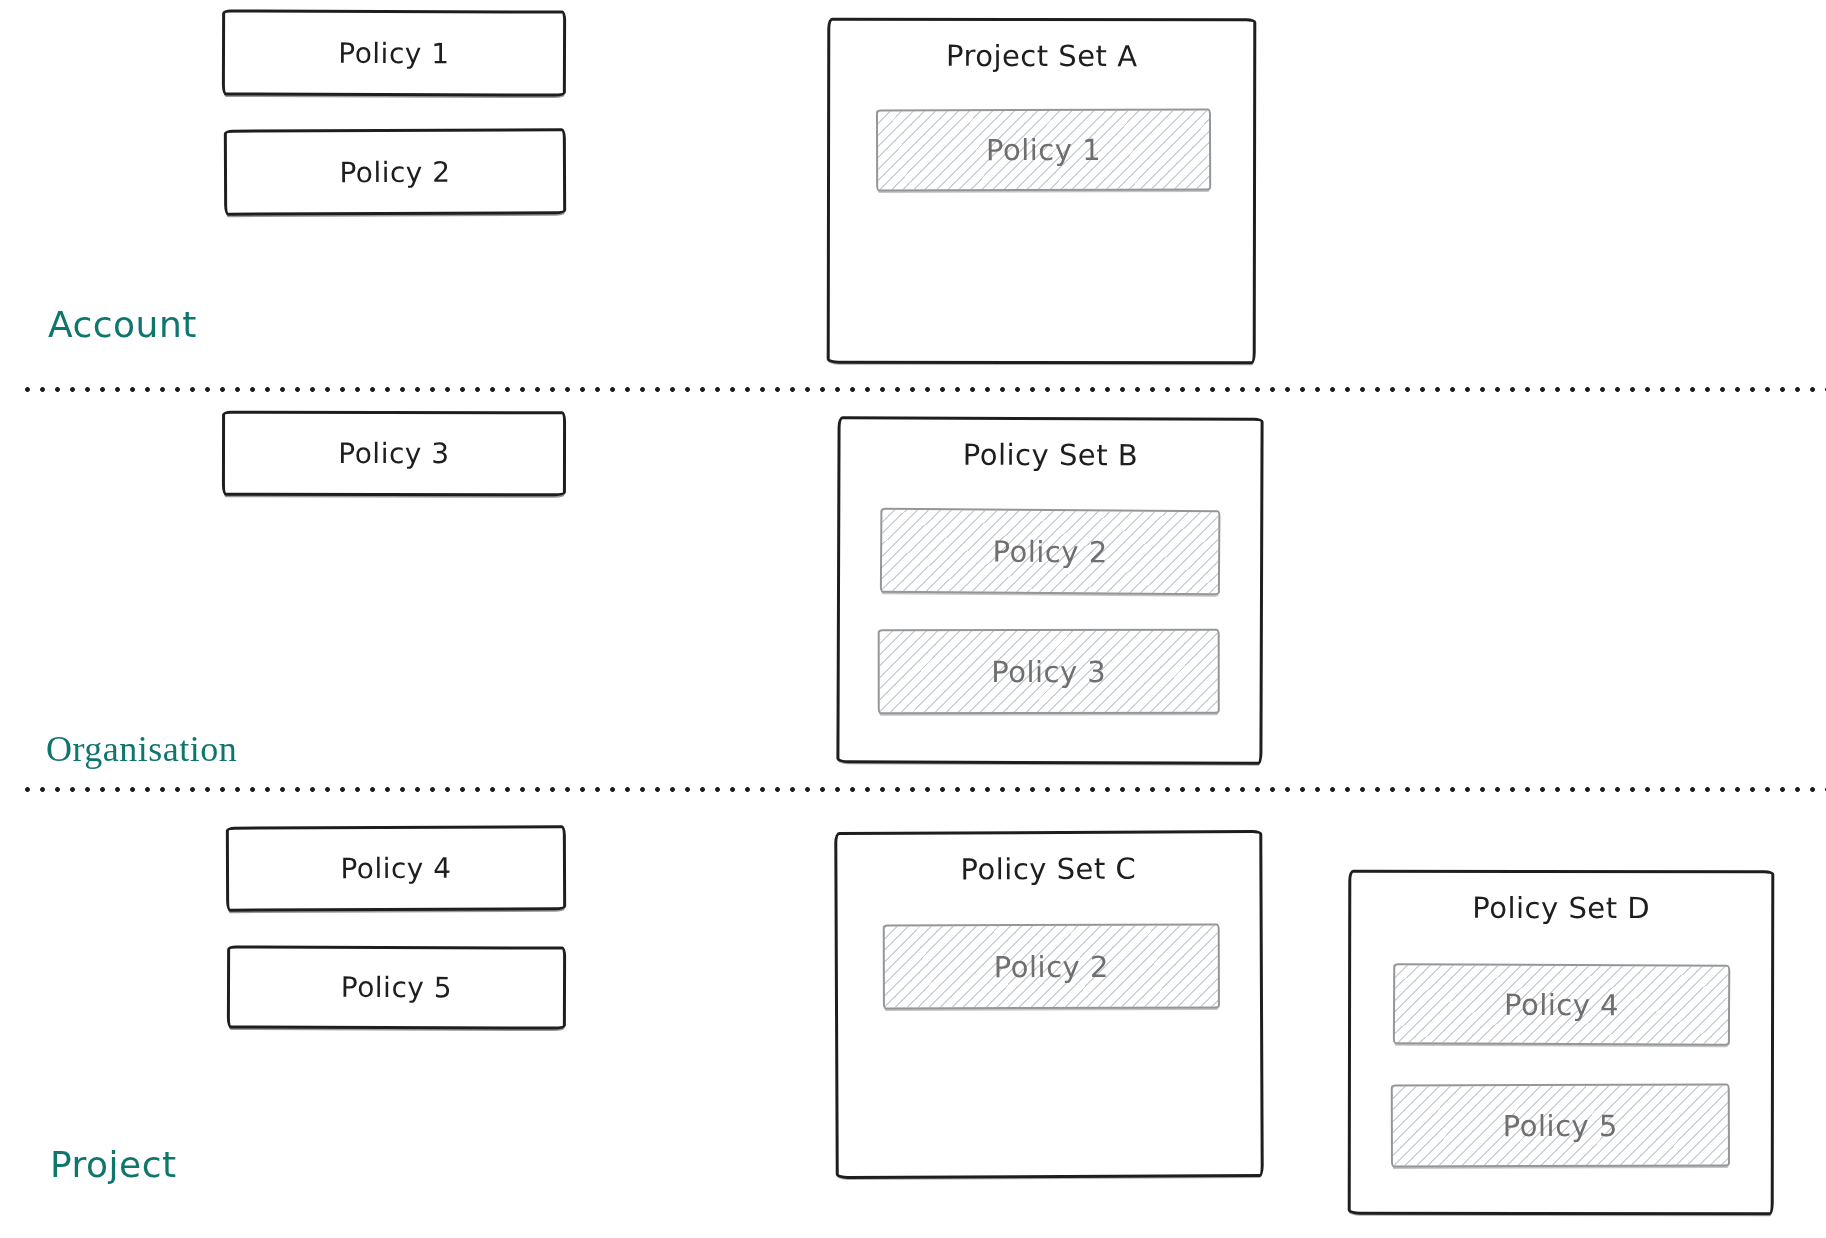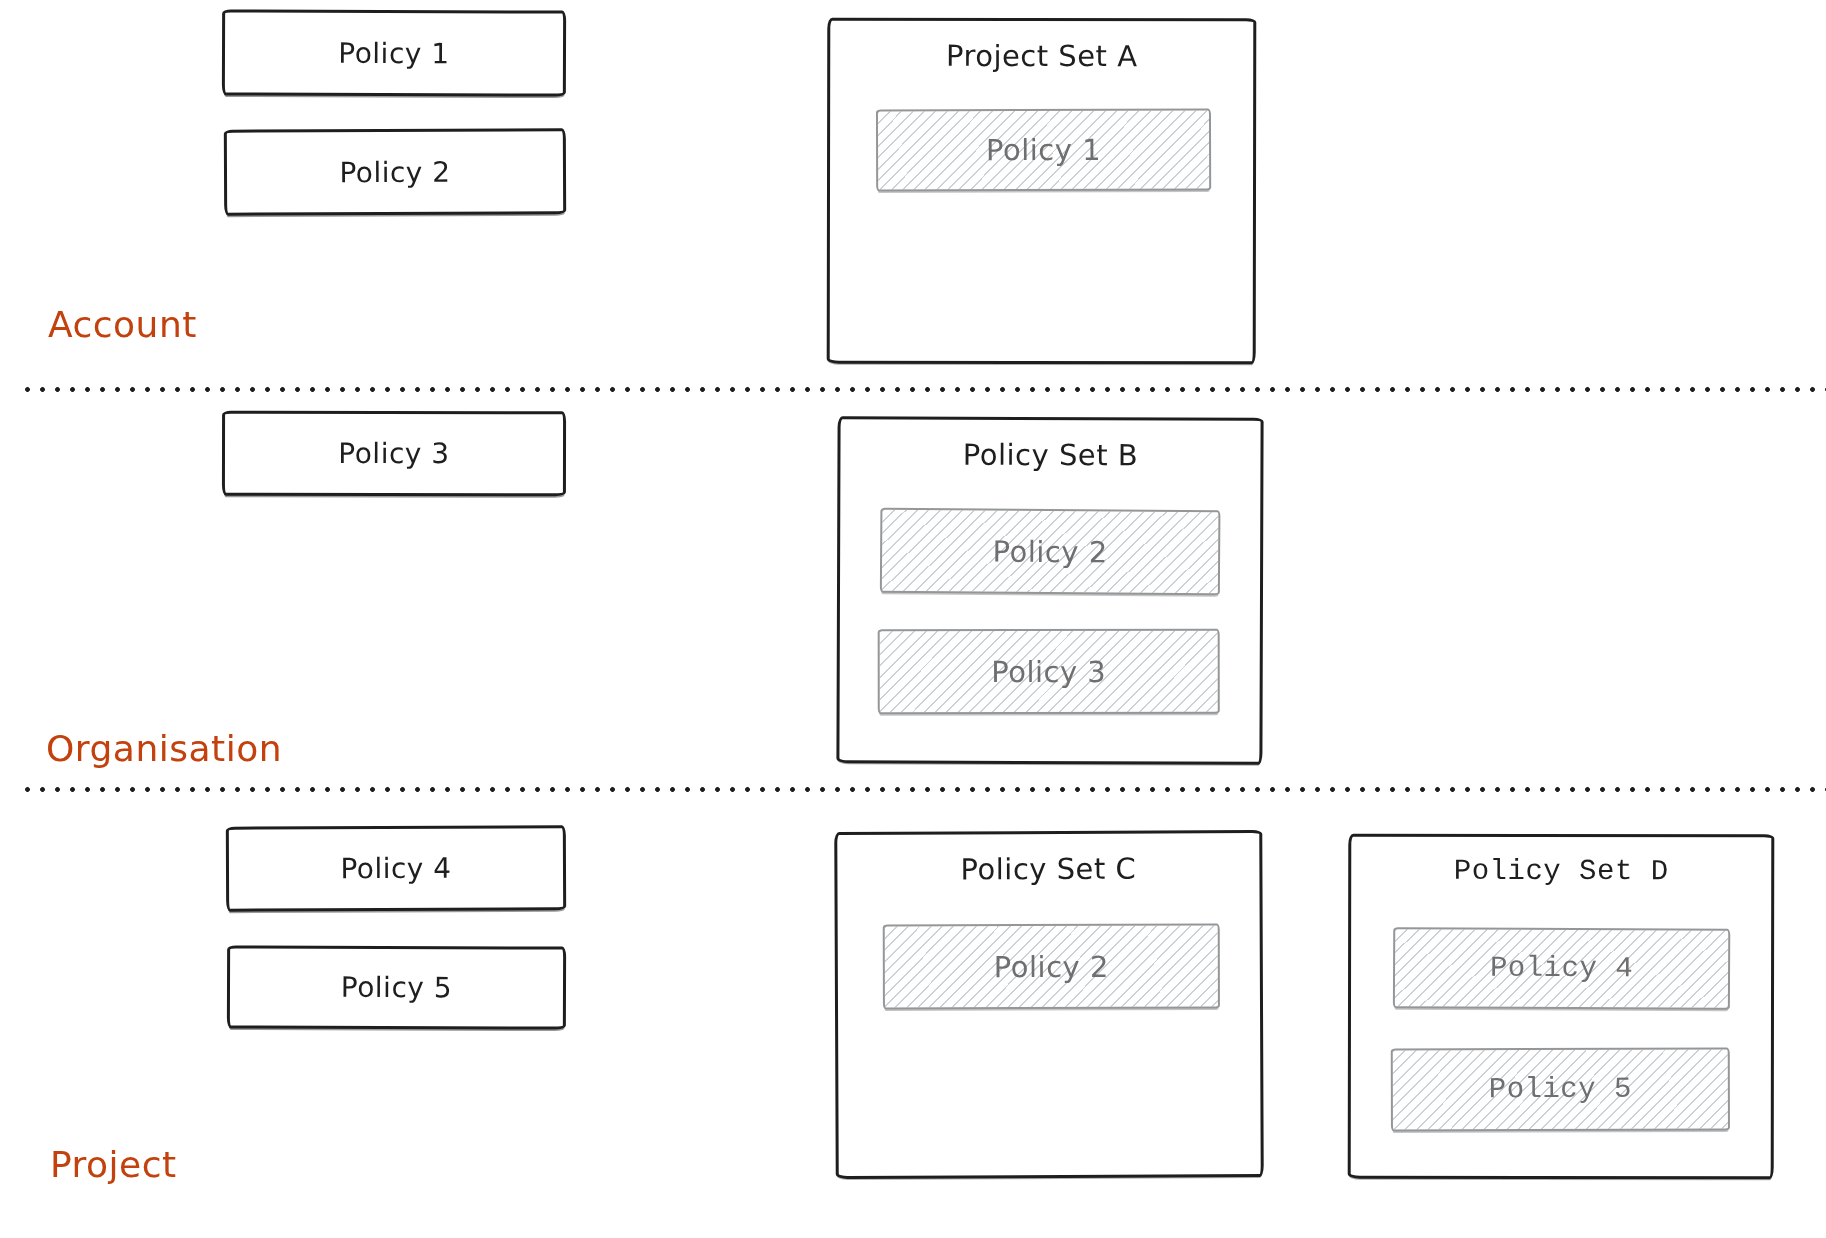--- a/index.html
+++ b/index.html
@@ -6,21 +6,21 @@
   .canvas {
     position:relative; width:1826px; height:1238px;
     background:#ffffff; overflow:hidden;
     font-family:"DejaVu Sans", sans-serif;
     color:#1e1e1e;
   }
 
   
   .tier-label {
     position:absolute; font-size:36px; letter-spacing:0.5px;
-    color:#c2410c; white-space:nowrap;
+    color:#0f766e; white-space:nowrap;
   }
 
   
   .dotted-line {
     position:absolute; left:20px; right:0; height:7px;
     background-image:radial-gradient(circle, #1e1e1e 2.1px, rgba(0,0,0,0) 2.6px);
     background-size:15px 7px; background-repeat:repeat-x;
   }
 
   
@@ -81,21 +81,21 @@
 
   <div class="policy-set r3" style="left:827px; top:18px; width:423px; height:340px;">
     <div class="set-title">Project Set A</div>
     <div class="member-box r2" style="left:46px; top:88px; width:331px; height:78px;">
       <span>Policy 1</span>
     </div>
   </div>
 
   <div class="dotted-line" style="top:386px;"></div>
 
-  <div class="tier-label" style="left:46px; top:728px;">Organisation</div>
+  <div class="tier-label" style="left:46px; top:728px;font-family:Liberation Serif, serif;">Organisation</div>
 
   <div class="policy-box r3" style="left:222px; top:411px; width:338px; height:79px;">
     <span>Policy 3</span>
   </div>
 
   <div class="policy-set r1" style="left:837px; top:417px; width:420px; height:341px;">
     <div class="set-title">Policy Set B</div>
     <div class="member-box r1" style="left:40px; top:89px; width:336px; height:81px;">
       <span>Policy 2</span>
     </div>
@@ -116,21 +116,21 @@
     <span>Policy 5</span>
   </div>
 
   <div class="policy-set r2" style="left:835px; top:831px; width:422px; height:341px;">
     <div class="set-title">Policy Set C</div>
     <div class="member-box r3" style="left:45px; top:90px; width:333px; height:81px;">
       <span>Policy 2</span>
     </div>
   </div>
 
-  <div class="policy-set r3" style="left:1348px; top:834px; width:420px; height:339px;font-family:Liberation Mono, monospace;">
+  <div class="policy-set r3" style="left:1348px; top:870px; width:420px; height:339px;">
     <div class="set-title">Policy Set D</div>
     <div class="member-box r1" style="left:42px; top:91px; width:333px; height:77px;">
       <span>Policy 4</span>
     </div>
     <div class="member-box r2" style="left:40px; top:211px; width:335px; height:79px;">
       <span>Policy 5</span>
     </div>
   </div>
 
 </div>

